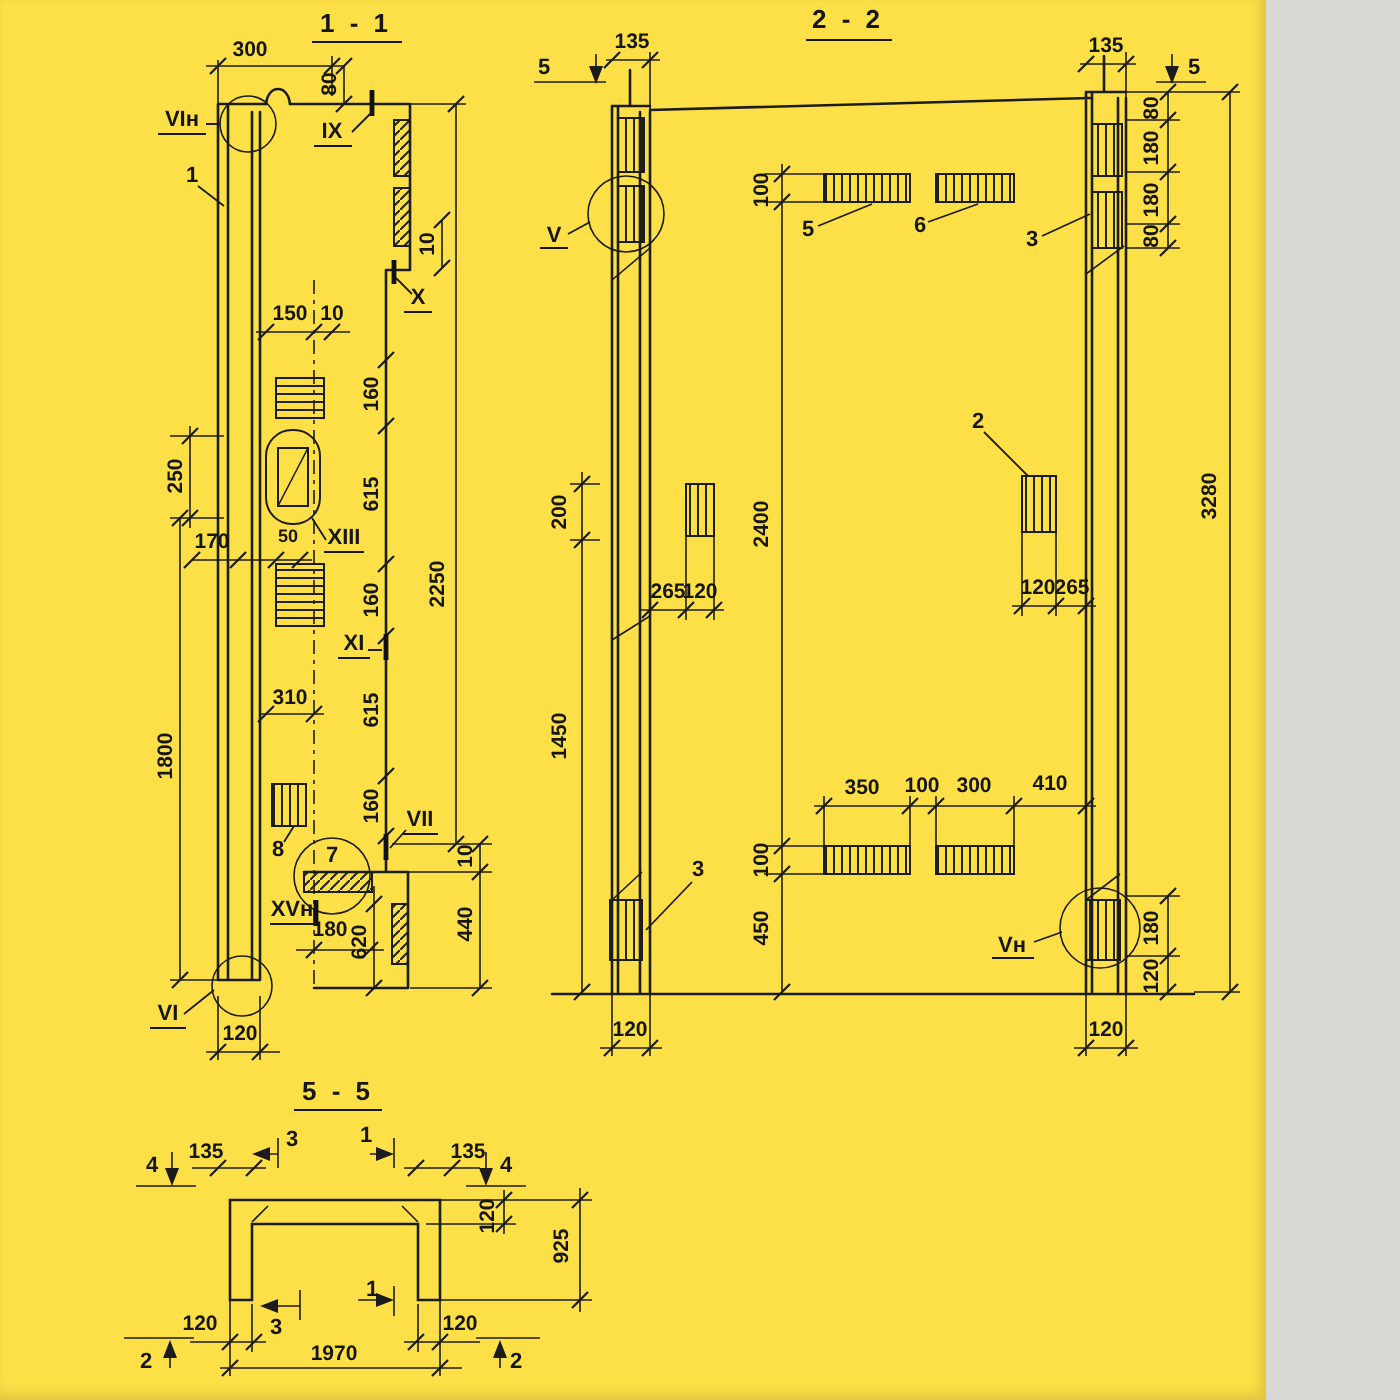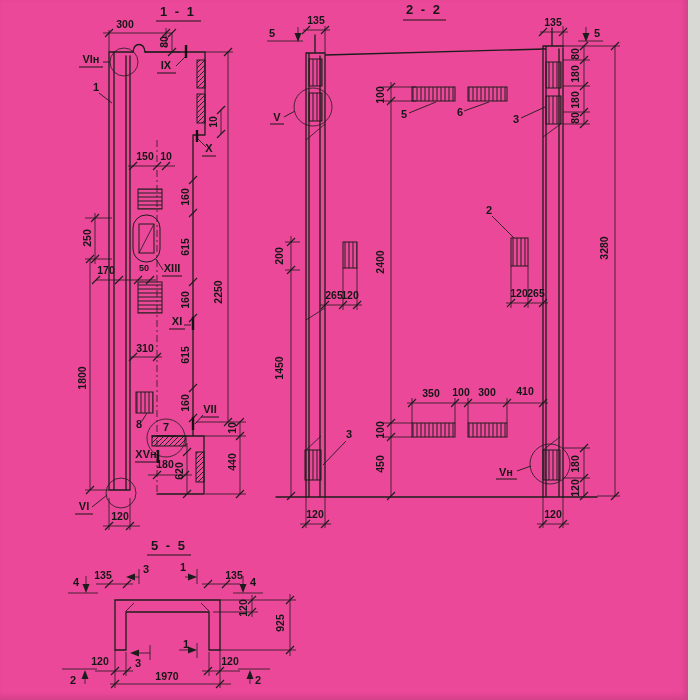--- a/index.html
+++ b/index.html
@@ -1,16 +1,16 @@
 <!DOCTYPE html>
 <html><head>
 <meta charset="utf-8">
 <style>
   html,body{margin:0;padding:0;background:#d8d8d4;}
-  #page{width:688px;height:700px;background:#ec4899;position:relative;
+  #page{width:633px;height:700px;background:#fde047;position:relative;
         box-shadow:inset -3px -3px 6px rgba(0,0,0,.12);
         font-family:"Liberation Sans", sans-serif;}
   svg{display:block;}
   text{font-family:"Liberation Sans", sans-serif;fill:#161616;
        text-anchor:middle;user-select:none;}
   .t{font-size:10.5px;font-weight:bold;}
   .s{font-size:9px;font-weight:bold;}
   .m{font-size:11px;font-weight:bold;}
   .T{font-size:13px;font-weight:bold;letter-spacing:2px;}
   .ln{stroke:#1c1c1c;fill:none;stroke-width:1.3;stroke-linecap:round;}

